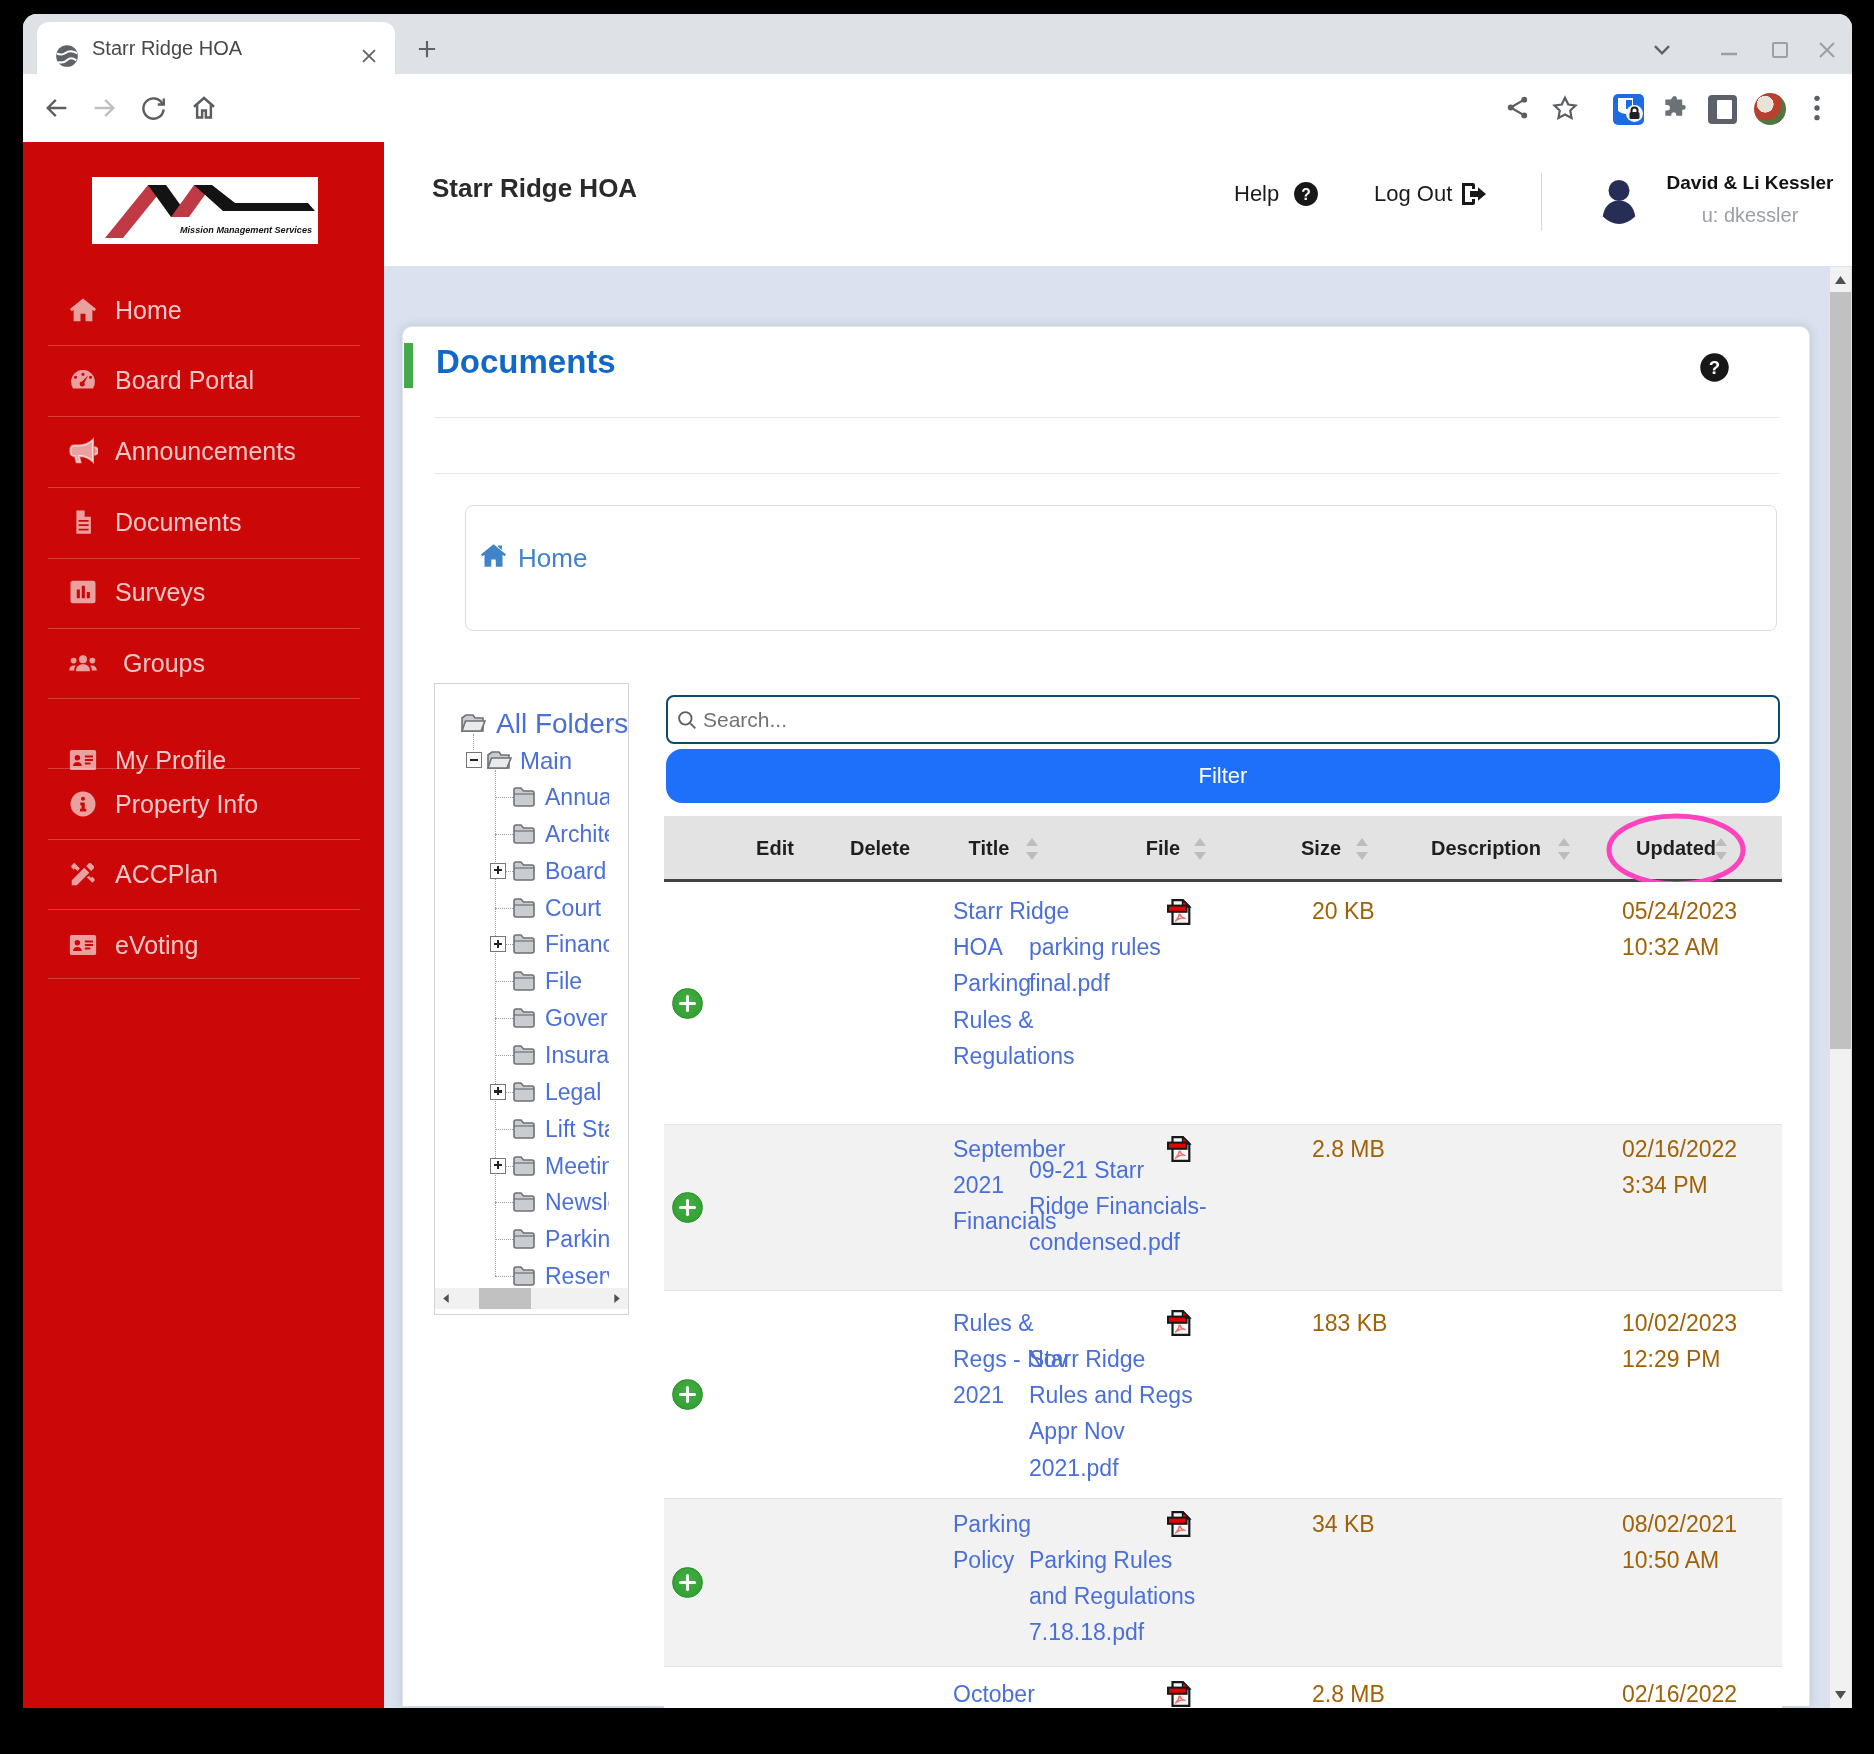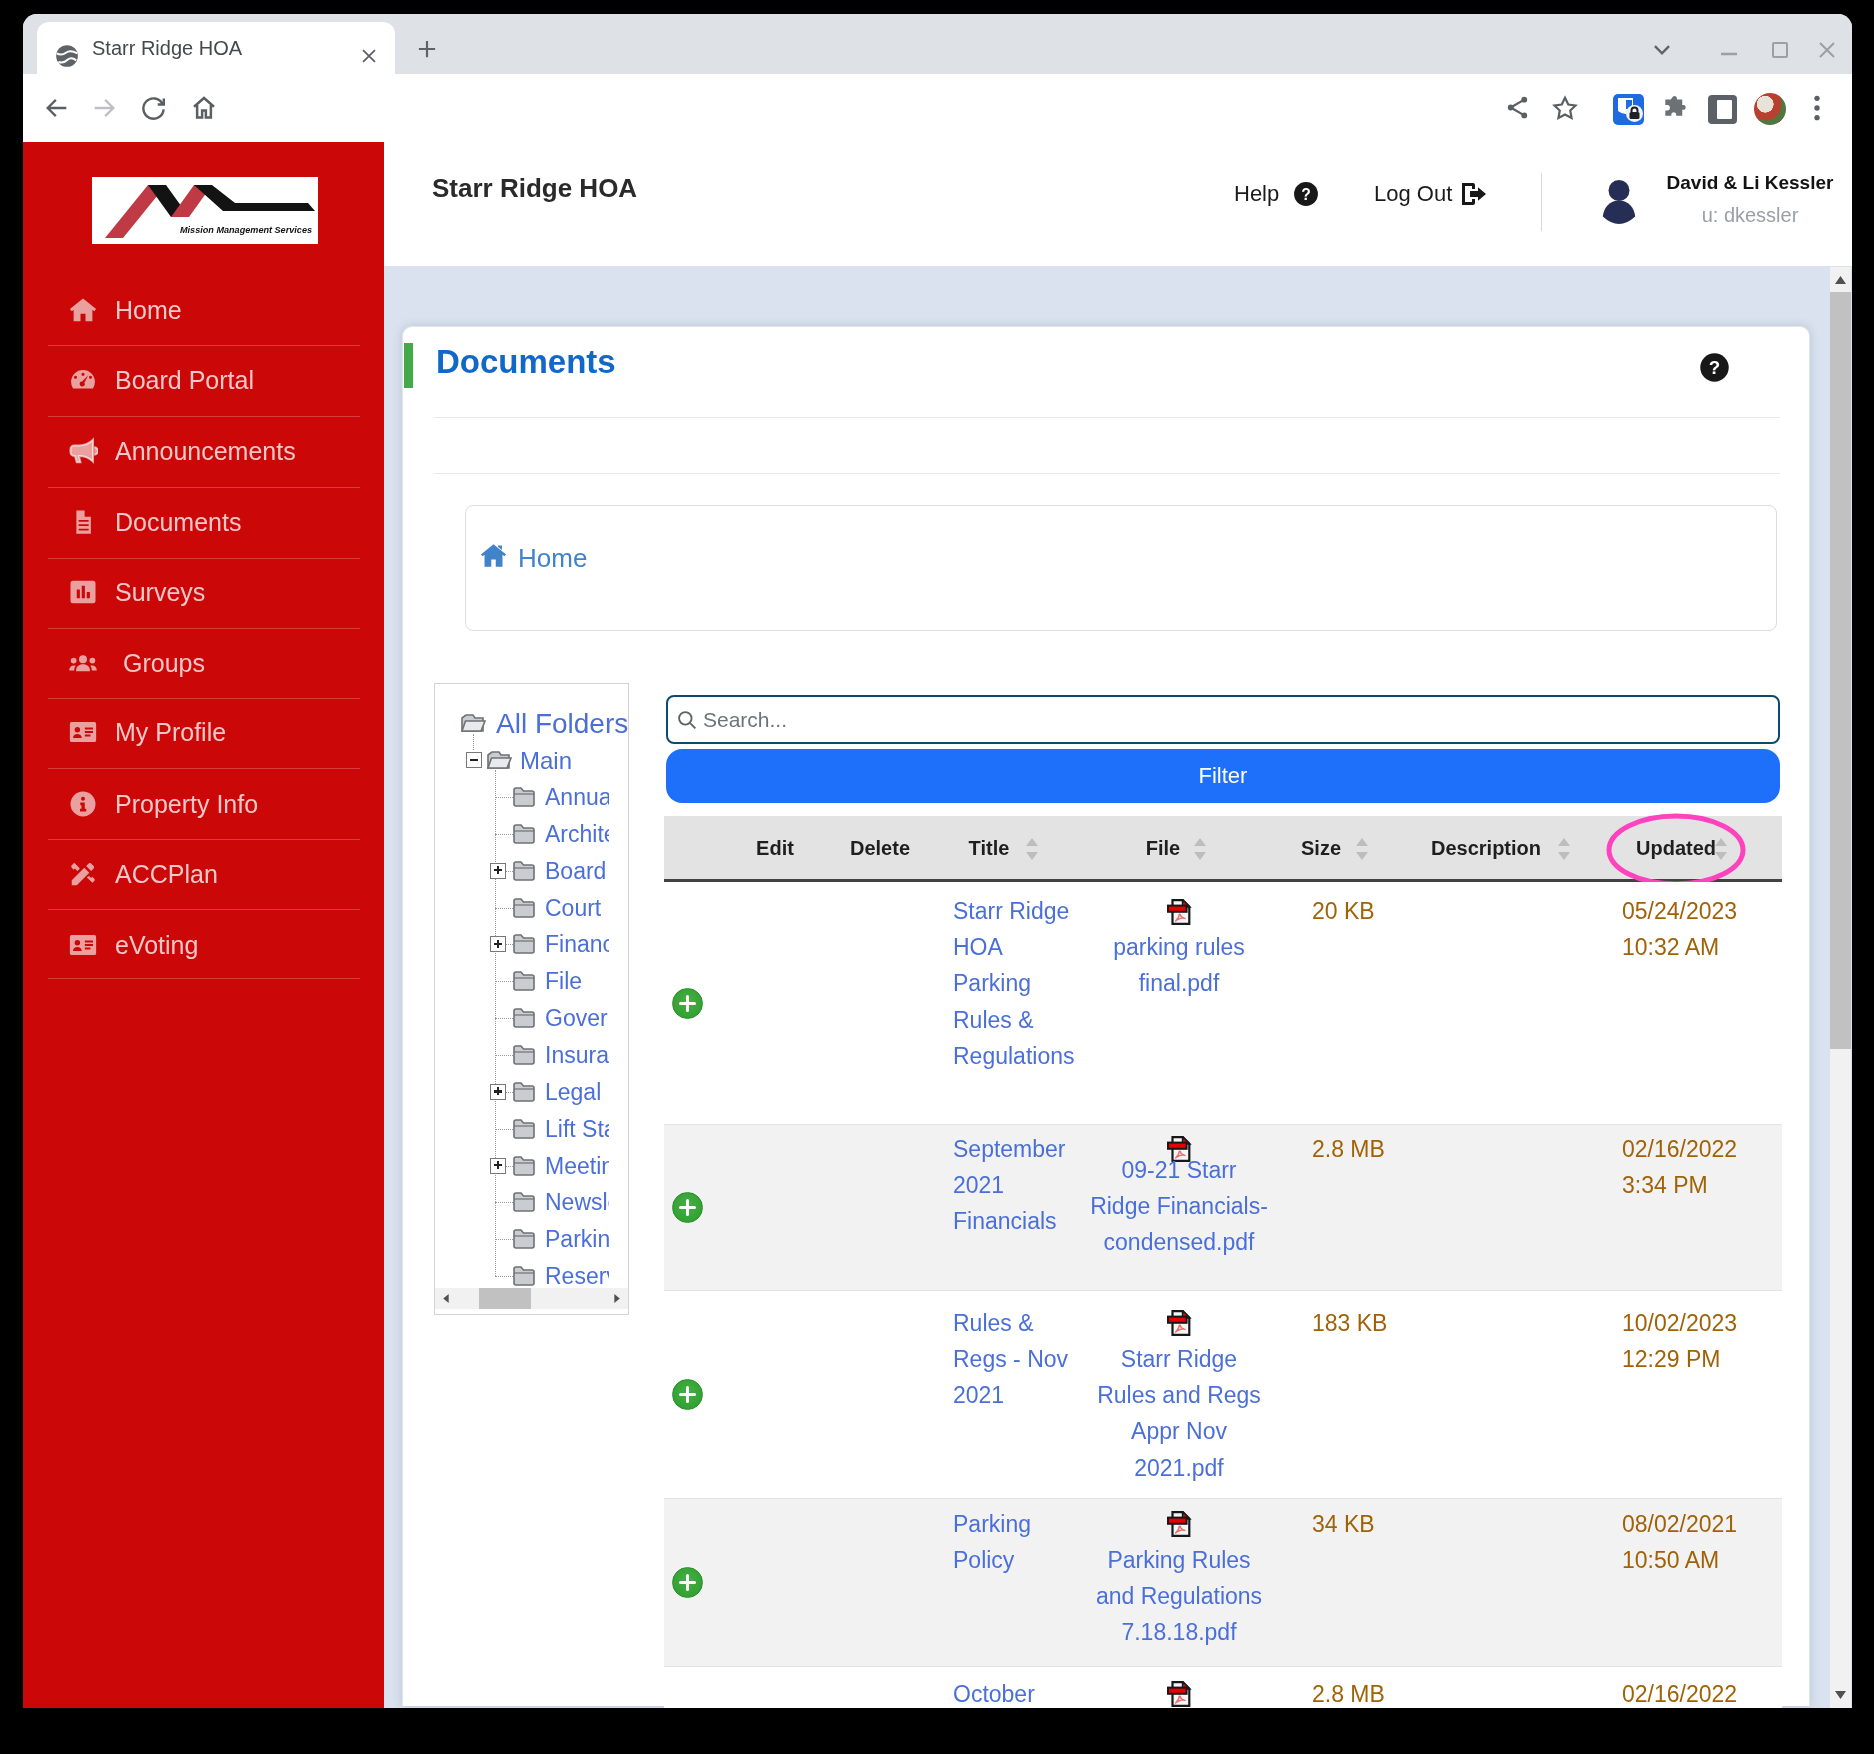--- a/index.html
+++ b/index.html
@@ -26,21 +26,21 @@
   .nav .tx { position:absolute; left:92px; top:50%; transform:translateY(-50%); font-size:25px; }
   .sep { position:absolute; left:25px; width:312px; height:1px; background:rgba(255,255,255,0.22); }
   .nav svg { display:block; }
   .tree-txt { font-size:28px; line-height:27px; color:#4a6fd8; white-space:nowrap; }
   .dotv { position:absolute; width:0; border-left:1px dotted #9a9a9a; }
   .doth { position:absolute; height:0; border-top:1px dotted #9a9a9a; }
   .th { position:absolute; top:20px; transform:translateX(-50%); font-size:20px; line-height:24px; font-weight:bold; color:#1f1f1f; }
   .row { position:absolute; left:0; width:1118px; }
   .tt { position:absolute; font-size:23px; line-height:36.2px; color:#4a6fd8; }
   .tk { position:absolute; font-size:23px; line-height:36.2px; color:#a16207; }
-  .tc { position:absolute; font-size:23px; line-height:36.2px; color:#4a6fd8; width:300px; text-align:center; }
+  .tc { position:absolute; font-size:23px; line-height:36.2px; color:#4a6fd8; width:300px; }
   .plus { position:absolute; width:31px; height:31px; border-radius:50%;
     background:radial-gradient(circle at 50% 42%, #45b045, #2d9b2d); border:1px solid #2a8f2a; }
   .plus:before { content:""; position:absolute; left:6px; top:13px; width:17px; height:3.4px; background:#fff; border-radius:2px; }
   .plus:after { content:""; position:absolute; left:12.8px; top:6px; width:3.4px; height:17px; background:#fff; border-radius:2px; }
   #apphead { position:absolute; left:361px; top:0; width:1468px; height:124px; background:#fff; }
   #appheadtitle { position:absolute; left:48px; top:31px; font-size:26px; line-height:30px; font-weight:bold; color:#2a2a2a; }
   
   #content { position:absolute; left:361px; top:124px; width:1468px; height:1442px; background:#d9e2ee; }
   #card { position:absolute; left:18px; top:60px; width:1408px; height:1380px; background:#fff;
     border:1px solid #e2e6ea; border-radius:10px 10px 0 0; border-bottom:none; box-shadow:0 0 10px rgba(90,110,140,0.25); }
@@ -180,21 +180,21 @@
             <circle cx="12" cy="9" r="3.2"></circle>
             <path d="M12 13 C8.8 13 6.5 15 6.5 17.5 V18.5 H17.5 V17.5 C17.5 15 15.2 13 12 13 Z"></path>
             <circle cx="4.5" cy="10" r="2.3"></circle>
             <path d="M1 17.5 C1 15.5 2.6 14 4.8 14 C5.3 14 5.8 14.1 6.2 14.2 C5.3 15.2 5 16.2 5 17.5 V18 H1 Z"></path>
             <circle cx="19.5" cy="10" r="2.3"></circle>
             <path d="M23 17.5 C23 15.5 21.4 14 19.2 14 C18.7 14 18.2 14.1 17.8 14.2 C18.7 15.2 19 16.2 19 17.5 V18 H23 Z"></path>
           </svg>
         <span class="tx" style="left:100px">Groups</span>
       </div>
       <div class="sep" style="top:556px"></div>
-      <div class="nav" style="top:555px">
+      <div class="nav" style="top:583px">
         <svg class="ic" viewBox="0 0 24 24" fill="rgba(255,255,255,0.62)">
             <path d="M3 4 H21 A1.5 1.5 0 0 1 22.5 5.5 V18.5 A1.5 1.5 0 0 1 21 20 H3 A1.5 1.5 0 0 1 1.5 18.5 V5.5 A1.5 1.5 0 0 1 3 4 Z M7.5 8 A2.2 2.2 0 1 0 7.5 12.4 A2.2 2.2 0 1 0 7.5 8 Z M4 16.8 C4 14.8 5.6 13.6 7.5 13.6 C9.4 13.6 11 14.8 11 16.8 Z M13.5 9 H20 M13.5 12 H20 M13.5 15 H18" fill-rule="evenodd" stroke="#cb0707" stroke-width="0"></path>
             <path d="M13.5 9.2 H20 M13.5 12 H20 M13.5 14.8 H18" stroke="#cb0707" stroke-width="1.5" fill="none"></path>
           </svg>
         <span class="tx">My Profile</span>
       </div>
       <div class="sep" style="top:626px"></div>
       <div class="nav" style="top:627px">
         <svg class="ic" viewBox="0 0 24 24" fill="rgba(255,255,255,0.62)">
             <circle cx="12" cy="12" r="10"></circle>

